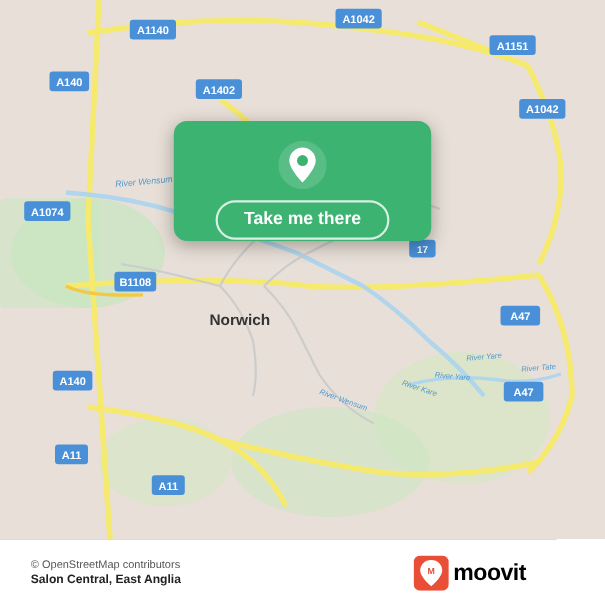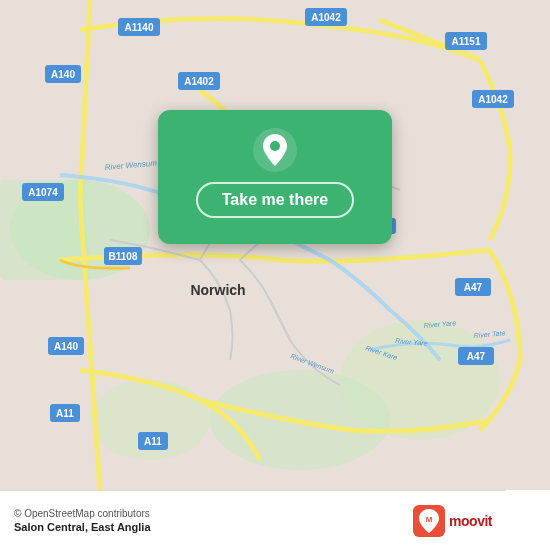--- a/index.html
+++ b/index.html
@@ -28,21 +28,21 @@
     }
 
     
     #info-bar {
       width: 506px;
       height: 60px;
       background: #fff;
       display: flex;
       align-items: center;
       justify-content: space-between;
-      padding: 0 14px;
+      padding: 0 28px;
       border-top: 1px solid #ddd;
     }
 
     .info-left {
       display: flex;
       flex-direction: column;
     }
 
     .attribution {
       font-size: 10px;
@@ -61,38 +61,38 @@
       align-items: center;
       gap: 4px;
     }
 
     .moovit-icon {
       width: 32px;
       height: 32px;
     }
 
     .moovit-text {
-      font-size: 14px;
+      font-size: 21px;
       font-weight: bold;
-      color: #b91c1c;
+      color: #000000;
       letter-spacing: -0.5px;
     }
 
     
     #popup-card {
       position: absolute;
       top: 110px;
       left: 158px;
       width: 234px;
       background: #3cb371;
       border-radius: 12px;
       display: flex;
       flex-direction: column;
       align-items: center;
-      padding: 18px 20px 26px;
+      padding: 18px 20px 1px;
       box-shadow: 0 4px 16px rgba(0,0,0,0.3);
       z-index: 10;
     }
 
     .pin-icon {
       width: 44px;
       height: 44px;
       margin-bottom: 10px;
     }
 

